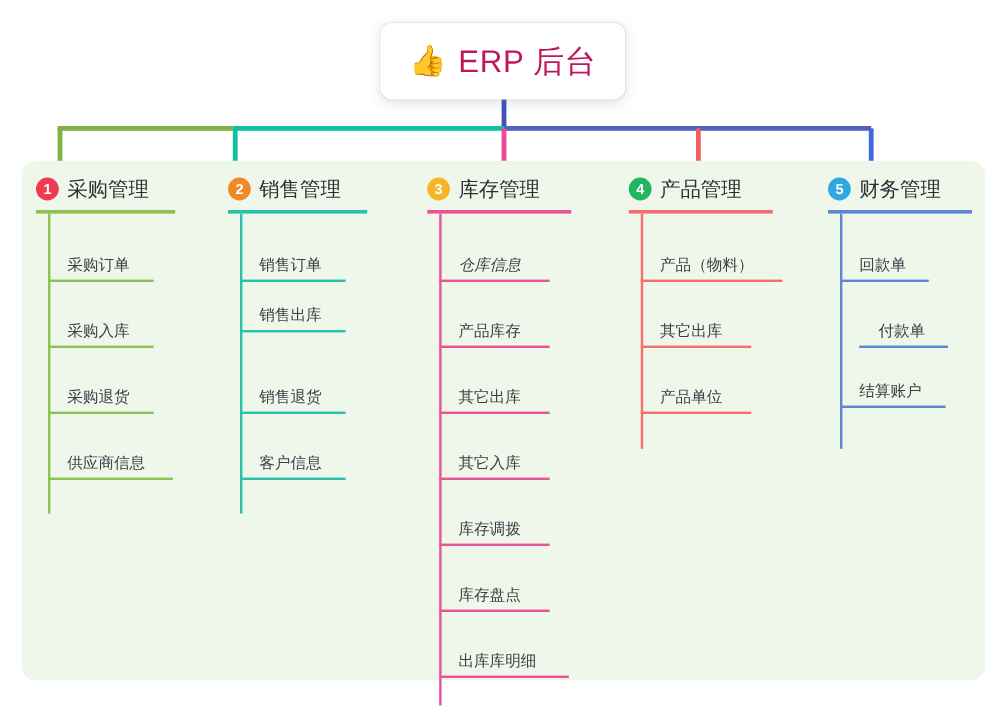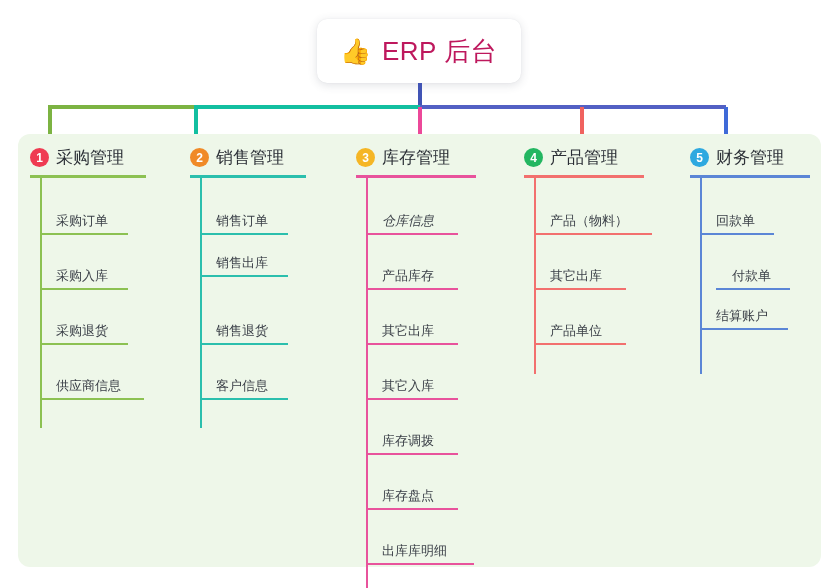--- a/index.html
+++ b/index.html
@@ -197,21 +197,21 @@
           <div class="head-rule" style="width: 120px; background: rgb(91, 134, 214);"></div>
           <div class="spine" style="height: 196px; background: rgb(91, 134, 214);"></div>
           <div class="item" style="top: 73px; width: 74px; height: 28px;">
             <span class="item-label">回款单</span>
             <div class="item-rule" style="width: 74px; background: rgb(91, 134, 214);"></div>
           </div>
           <div class="item" style="top: 128px; width: 74px; height: 28px; margin-left: 16px;">
             <span class="item-label">付款单</span>
             <div class="item-rule" style="width: 74px; background: rgb(91, 134, 214);"></div>
           </div>
-          <div class="item" style="top: 168px; width: 88px; height: 28px;">
+          <div class="item" style="top: 178px; width: 88px; height: 28px;">
             <span class="item-label">结算账户</span>
             <div class="item-rule" style="width: 88px; background: rgb(91, 134, 214);"></div>
           </div>
         </div>
       </div>
   </div>
 
 </div>
 
 </body></html>

